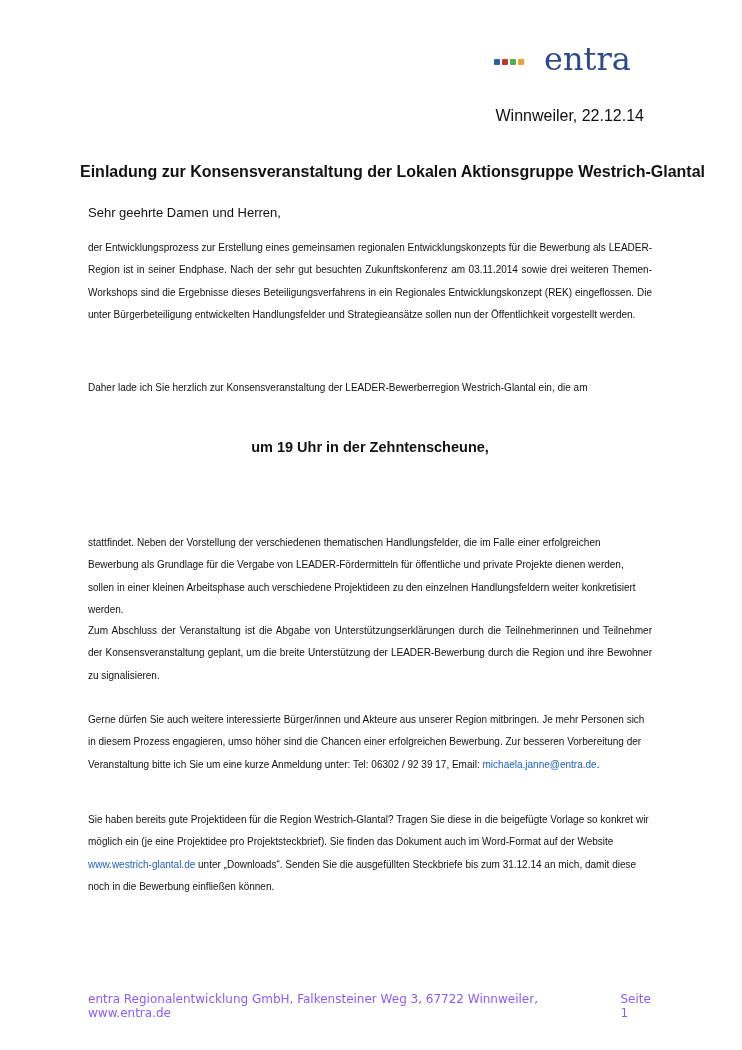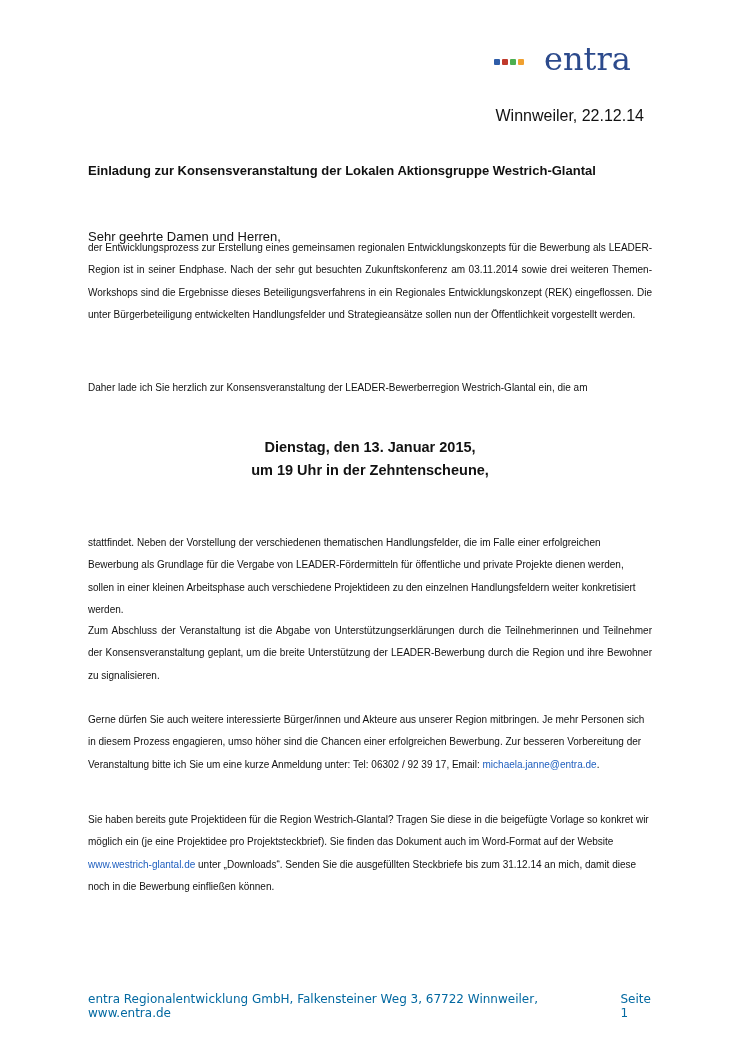--- a/index.html
+++ b/index.html
@@ -3,29 +3,29 @@
 <meta charset="utf-8">
 <style>
   html, body { margin: 0; padding: 0; background: #ffffff; }
   body { width: 742px; height: 1050px; position: relative; overflow: hidden;
          font-family: "Liberation Sans", sans-serif; color: #111; }
   .logo { position: absolute; left: 494px; top: 40px; display: flex; align-items: center; }
   .dots { display: flex; gap: 2px; margin-right: 20px; margin-top: 6px; }
   .dot { width: 6px; height: 6px; border-radius: 1px; }
   .logo-text { font-family: "DejaVu Serif", serif; font-size: 32px; color: #2c4a8c; letter-spacing: 0px; }
   .date { position: absolute; right: 98px; top: 107px; font-size: 16px; }
-  .subject { position: absolute; left: 88px; top: 163px; font-size: 13px; font-weight: bold; }
-  .salutation { position: absolute; left: 88px; top: 205px; font-size: 13px; margin-top: 24px; }
+  .subject { position: absolute; left: 80px; top: 163px; font-size: 16px; font-weight: bold; }
+  .salutation { position: absolute; left: 88px; top: 205px; font-size: 13px; }
   .para { position: absolute; left: 88px; width: 564px; font-size: 10px; line-height: 22.4px; }
   .justify { text-align: justify; text-align-last: left; }
   .event { position: absolute; left: 88px; width: 564px; top: 436px; text-align: center;
            font-weight: bold; font-size: 14.5px; line-height: 22.6px; }
   a { color: #1f5fbf; }
   .footer { position: absolute; left: 88px; width: 574px; top: 992px; font-size: 12px;
-            color: #0369a1; font-family: "DejaVu Sans", sans-serif; display: flex; justify-content: space-between; }
+            color: #8b5cf6; font-family: "DejaVu Sans", sans-serif; display: flex; justify-content: space-between; }
 </style>
 </head>
 <body>
 
 <div class="logo">
   <div class="dots">
     <span class="dot" style="background:#2f5da8"></span>
     <span class="dot" style="background:#c0392b"></span>
     <span class="dot" style="background:#4caf50"></span>
     <span class="dot" style="background:#f0a030"></span>
@@ -34,21 +34,20 @@
 </div>
 
 <div class="date">Winnweiler, 22.12.14</div>
 <div class="subject">Einladung zur Konsensveranstaltung der Lokalen Aktionsgruppe Westrich-Glantal</div>
 <div class="salutation">Sehr geehrte Damen und Herren,</div>
 
 <div class="para justify" style="top:237px">der Entwicklungsprozess zur Erstellung eines gemeinsamen regionalen Entwicklungskonzepts für die Bewerbung als LEADER-Region ist in seiner Endphase. Nach der sehr gut besuchten Zukunftskonferenz am 03.11.2014 sowie drei weiteren Themen-Workshops sind die Ergebnisse dieses Beteiligungsverfahrens in ein Regionales Entwicklungskonzept (REK) eingeflossen. Die unter Bürgerbeteiligung entwickelten Handlungsfelder und Strategieansätze sollen nun der Öffentlichkeit vorgestellt werden.</div>
 <div class="para" style="top:377px">Daher lade ich Sie herzlich zur Konsensveranstaltung der LEADER-Bewerberregion Westrich-Glantal ein, die am</div>
 
 <div class="event">
-  <div>Dienstag, den 13. Januar 2015,</div>
   <div>um 19 Uhr in der Zehntenscheune,</div>
 </div>
 
 <div class="para" style="top:532px">stattfindet. Neben der Vorstellung der verschiedenen thematischen Handlungsfelder, die im Falle einer erfolgreichen Bewerbung als Grundlage für die Vergabe von LEADER-Fördermitteln für öffentliche und private Projekte dienen werden, sollen in einer kleinen Arbeitsphase auch verschiedene Projektideen zu den einzelnen Handlungsfeldern weiter konkretisiert werden.</div>
 <div class="para justify" style="top:620px">Zum Abschluss der Veranstaltung ist die Abgabe von Unterstützungserklärungen durch die Teilnehmerinnen und Teilnehmer der Konsensveranstaltung geplant, um die breite Unterstützung der LEADER-Bewerbung durch die Region und ihre Bewohner zu signalisieren.</div>
 
 <div class="para" style="top:709px">
   <span>Gerne dürfen Sie auch weitere interessierte Bürger/innen und Akteure aus unserer Region mitbringen. Je mehr Personen sich in diesem Prozess engagieren, umso höher sind die Chancen einer erfolgreichen Bewerbung. Zur besseren Vorbereitung der Veranstaltung bitte ich Sie um eine kurze Anmeldung unter: Tel: 06302 / 92 39 17, Email: </span><a>michaela.janne@entra.de</a><span>.</span>
 </div>
 

